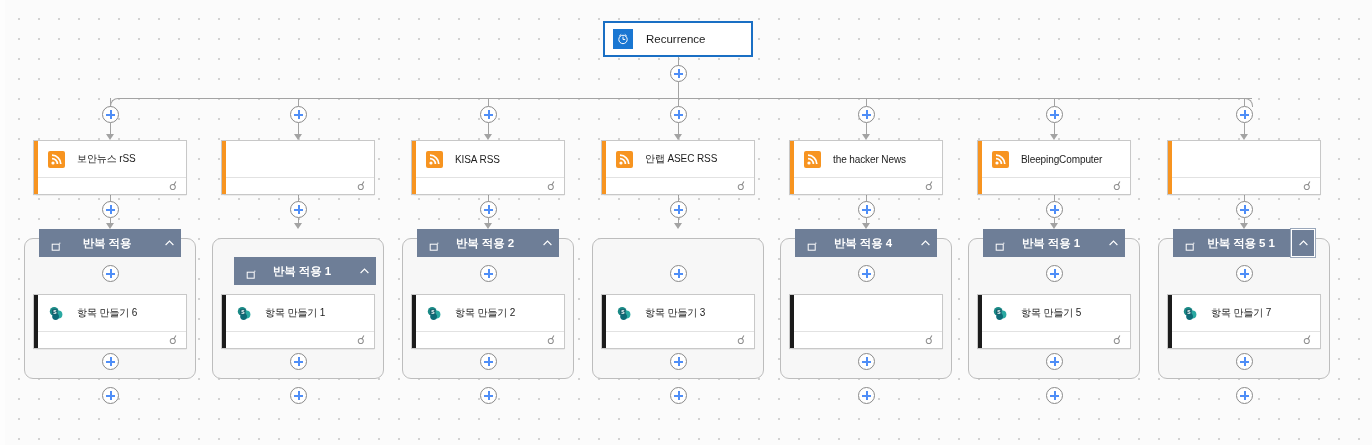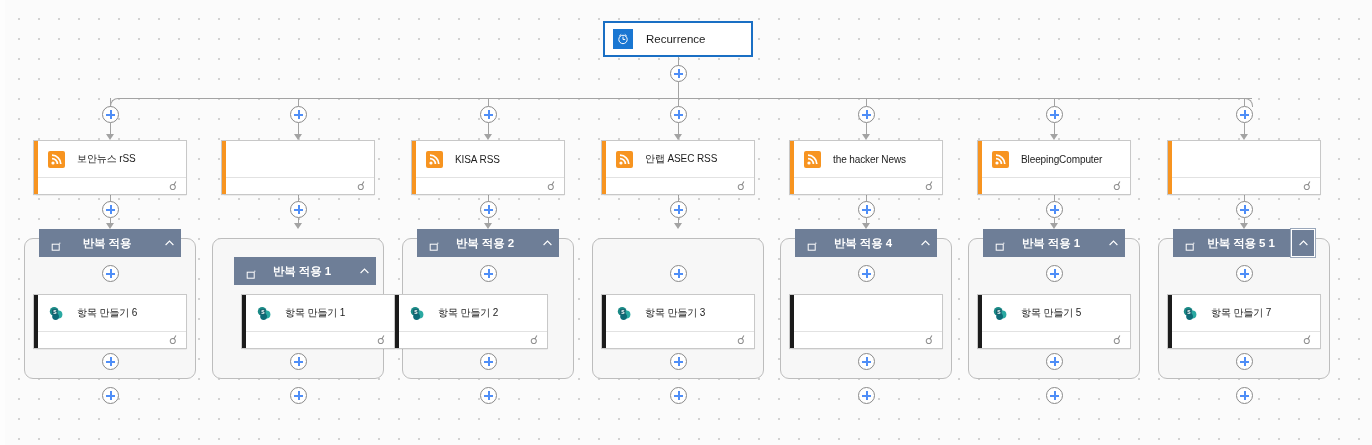--- a/index.html
+++ b/index.html
@@ -589,41 +589,41 @@
         </svg>
       </span>
       <span class="label">항목 만들기 6</span>
     </div>
     <div class="divider"></div>
     <div class="foot">
       <span class="chain">☌</span>
     </div>
   </div>
 
-  <div class="card spo" style="left:221px; top:294px;margin-left:20px;">
+  <div class="card spo" style="left:221px; top:294px;">
     <div class="accent"></div>
     <div class="row">
       <span class="ico">
         <svg width="17" height="17" viewBox="0 0 17 17">
           <circle cx="6.2" cy="6.4" r="4.4" fill="#1a8a86"></circle>
           <circle cx="10.4" cy="9.6" r="4.0" fill="#2aa9a2"></circle>
           <circle cx="7.6" cy="11.6" r="3.4" fill="#0e6b77"></circle>
           <rect x="4.0" y="4.2" width="5.6" height="5.6" rx="0.8" fill="#15616d"></rect>
           <text x="6.8" y="8.6" font-size="5" fill="#ffffff" text-anchor="middle" font-family="sans-serif" font-weight="bold">S</text>
         </svg>
       </span>
       <span class="label">항목 만들기 1</span>
     </div>
     <div class="divider"></div>
     <div class="foot">
       <span class="chain">☌</span>
     </div>
   </div>
 
-  <div class="card spo" style="left:394px; top:294px;">
+  <div class="card spo" style="left:411px; top:294px;">
     <div class="accent"></div>
     <div class="row">
       <span class="ico">
         <svg width="17" height="17" viewBox="0 0 17 17">
           <circle cx="6.2" cy="6.4" r="4.4" fill="#1a8a86"></circle>
           <circle cx="10.4" cy="9.6" r="4.0" fill="#2aa9a2"></circle>
           <circle cx="7.6" cy="11.6" r="3.4" fill="#0e6b77"></circle>
           <rect x="4.0" y="4.2" width="5.6" height="5.6" rx="0.8" fill="#15616d"></rect>
           <text x="6.8" y="8.6" font-size="5" fill="#ffffff" text-anchor="middle" font-family="sans-serif" font-weight="bold">S</text>
         </svg>

